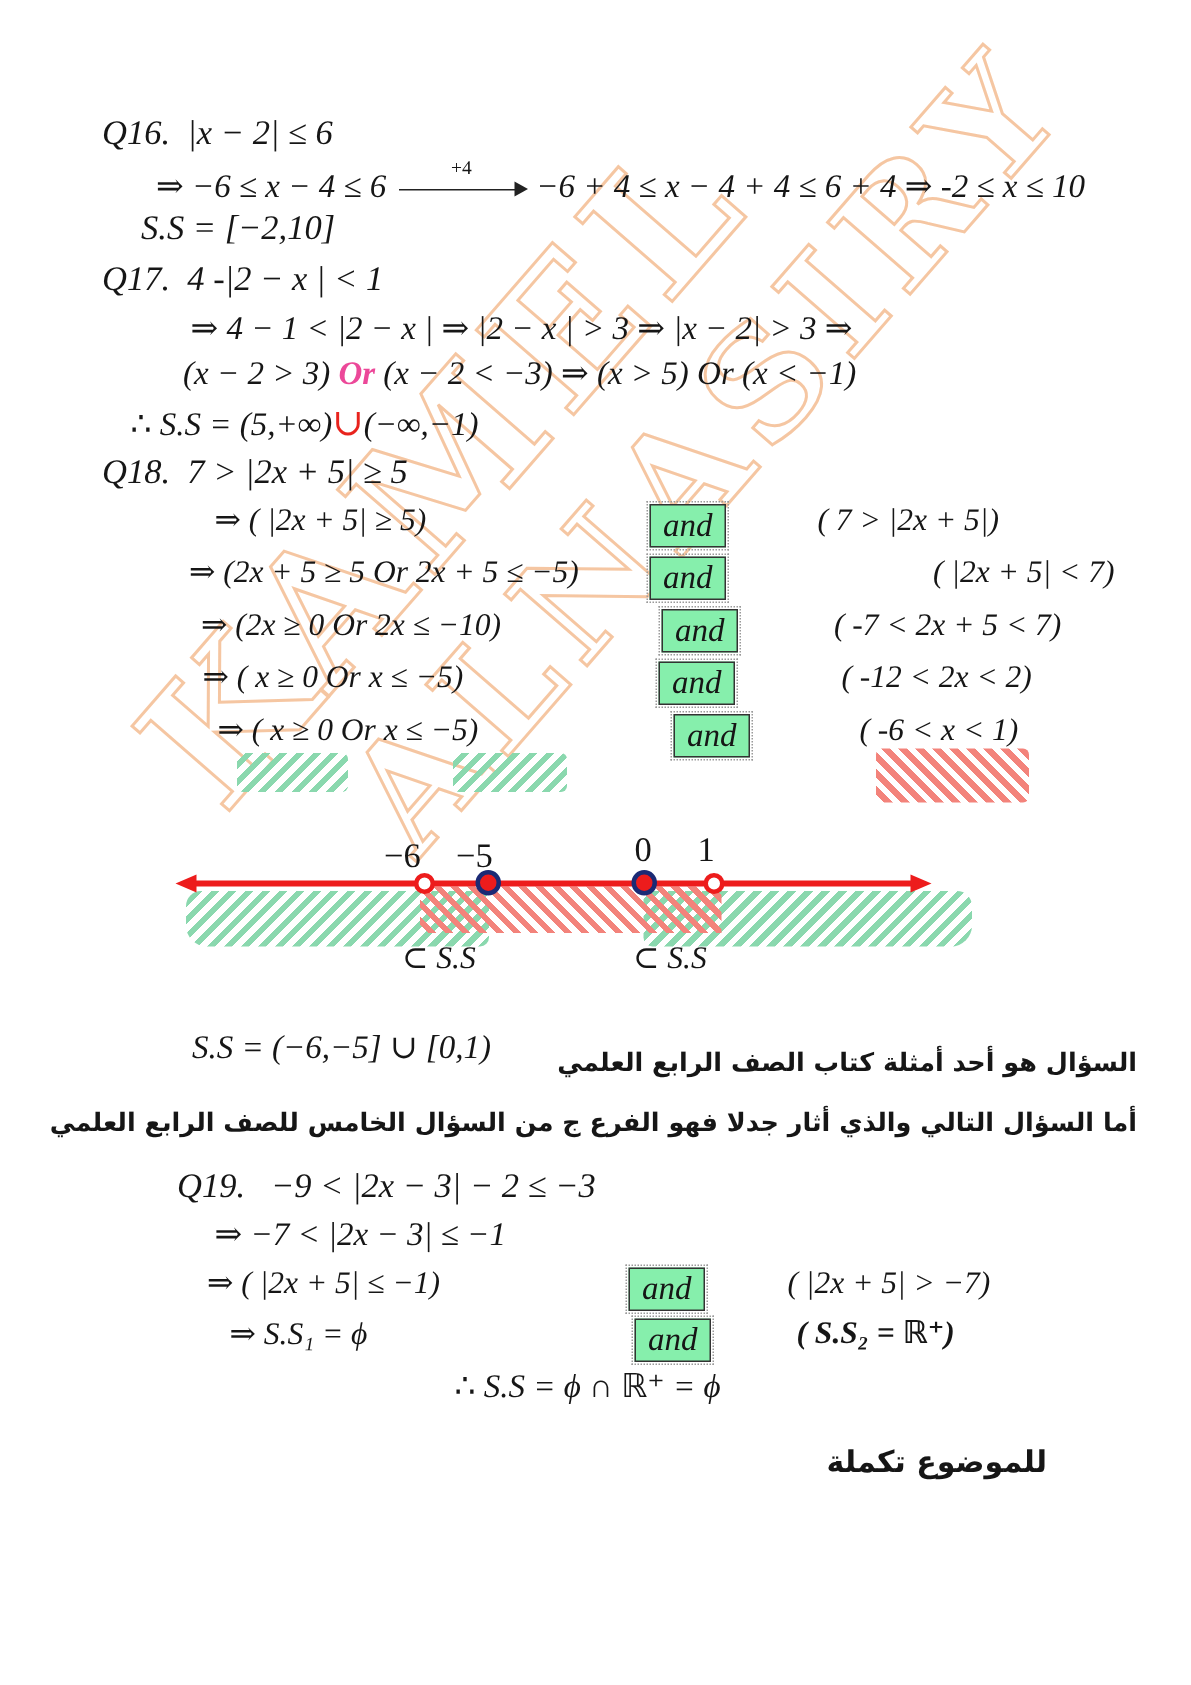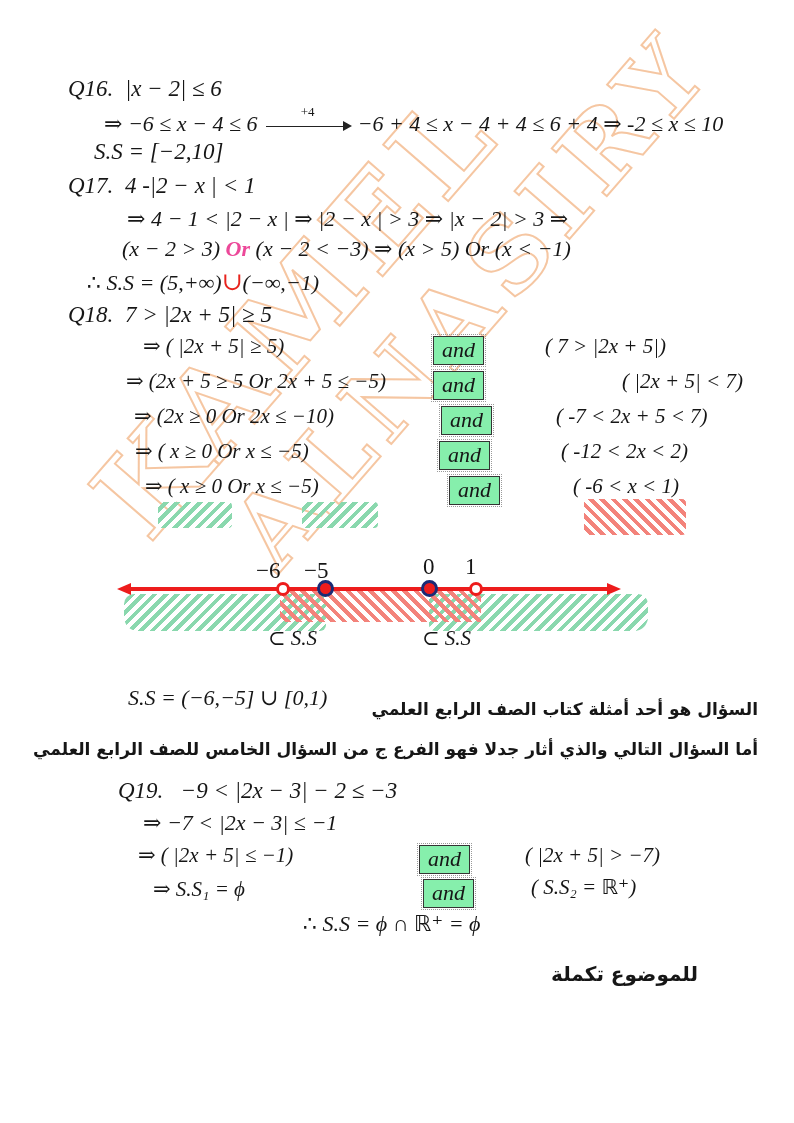--- a/index.html
+++ b/index.html
@@ -148,19 +148,19 @@
     <span>−9 &lt; |2x − 3| − 2 ≤ −3</span>
   </div>
   <div class="t fs22" style="left:143px;top:810px;">⇒ −7 &lt; |2x − 3| ≤ −1</div>
 
   <div class="t" style="left:138px;top:843px;">⇒ ( |2x + 5| ≤ −1)</div>
   <div class="andbox" style="left:419px;top:845px;">and</div>
   <div class="t" style="left:525px;top:843px;">(  |2x + 5| &gt; −7)</div>
 
   <div class="t" style="left:153px;top:877px;">⇒ S.S₁ = ϕ</div>
   <div class="andbox" style="left:423px;top:879px;">and</div>
-  <div class="t" style="left:531px;top:875px;">( S.S₂ = ℝ⁺)</div>
+  <div class="t" style="left:531px;top:875px;font-weight:bold;">( S.S₂ = ℝ⁺)</div>
 
   <div class="t fs22" style="left:303px;top:911px;">∴  S.S  = ϕ ∩ ℝ⁺ = ϕ</div>
 
   <div class="ar" style="right:96px;top:962px;font-size:20px;">للموضوع تكملة</div>
 
 </div>
 
 </body></html>

